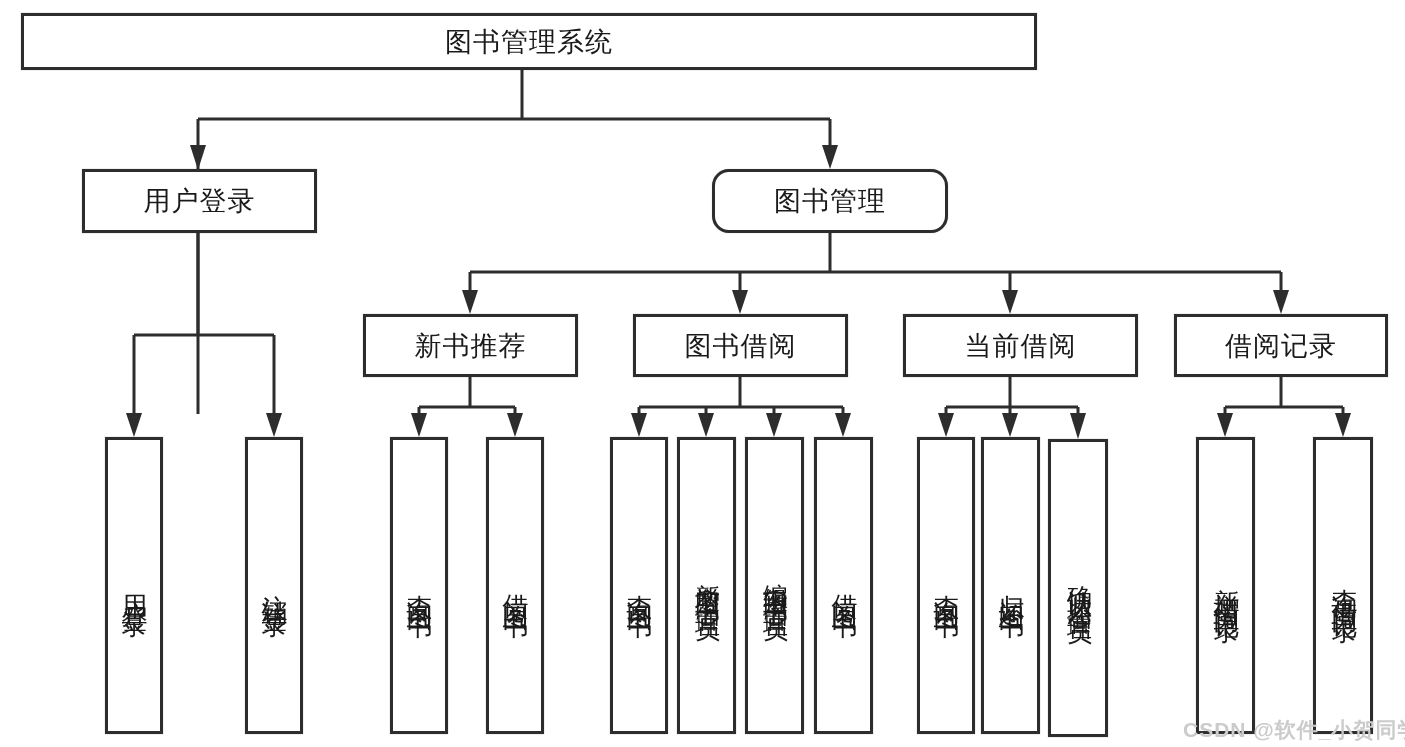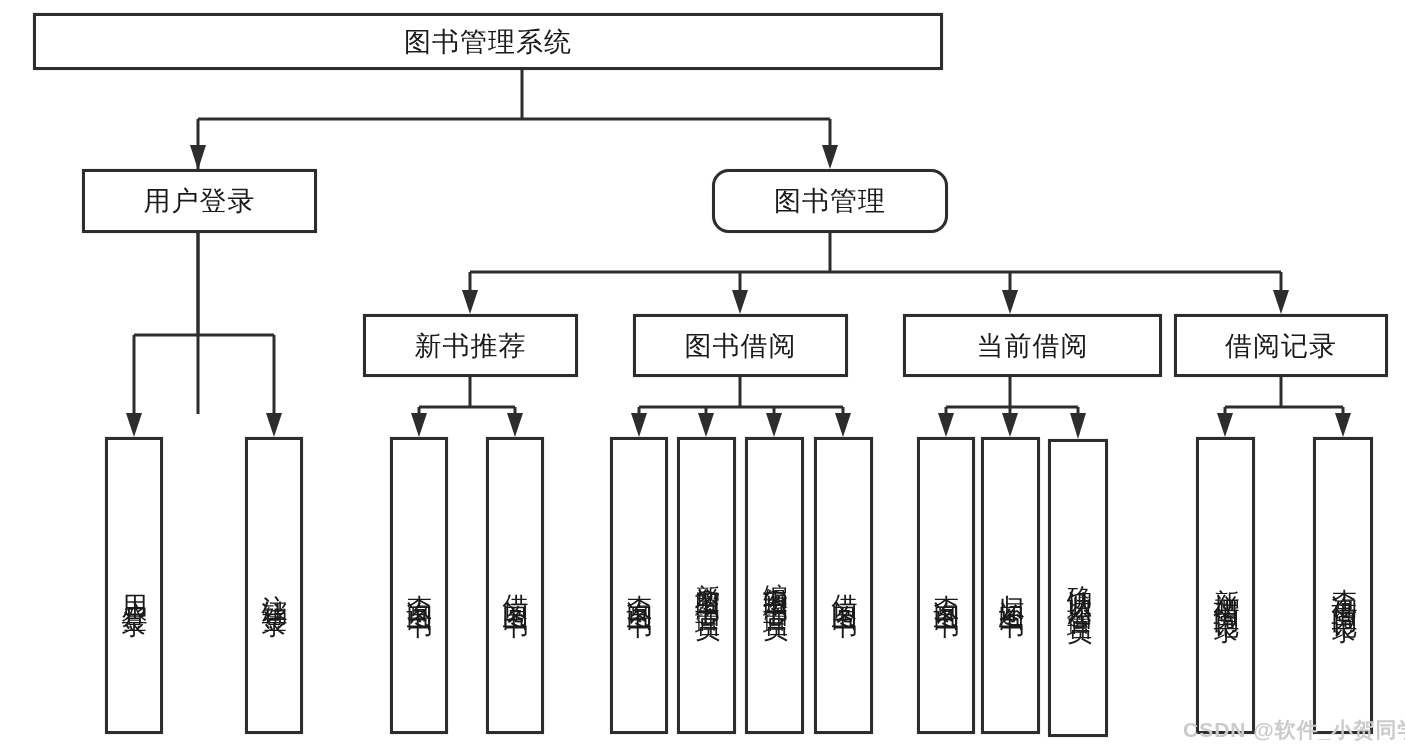--- a/index.html
+++ b/index.html
@@ -42,28 +42,28 @@
   .vnode {
     writing-mode: vertical-rl;
     text-orientation: mixed;
     text-align: center;
     font-size: 26px;
     letter-spacing: 6px;
     line-height: 51px;
     overflow: hidden;
   }
   
-  .n-root        { left: 21px;   top: 13px;  width: 910px; height: 57px; margin-left: 12px; }
+  .n-root        { left: 21px;   top: 13px;  width: 1016px; height: 57px; }
   
   .n-userlogin   { left: 82px;   top: 169px; width: 235px; height: 64px; }
   .n-bookmgmt    { left: 712px;  top: 169px; width: 236px; height: 64px; border-radius: 17px; }
   
   .n-newbookrec  { left: 363px;  top: 314px; width: 215px; height: 63px; }
   .n-bookborrow  { left: 633px;  top: 314px; width: 215px; height: 63px; }
-  .n-curborrow   { left: 903px;  top: 314px; width: 259px; height: 63px; }
+  .n-curborrow   { left: 903px;  top: 314px; width: 235px; height: 63px; }
   .n-borrowrec   { left: 1174px; top: 314px; width: 214px; height: 63px; }
   
   .n-leaf-userlogin   { left: 105px;  top: 437px; width: 58px; height: 297px; }
   .n-leaf-logout      { left: 245px;  top: 437px; width: 58px; height: 297px; }
   .n-nb-query         { left: 390px;  top: 437px; width: 58px; height: 297px; }
   .n-nb-borrow        { left: 486px;  top: 437px; width: 58px; height: 297px; }
   .n-bb-query         { left: 610px;  top: 437px; width: 58px; height: 297px; }
   .n-bb-add           { left: 677px;  top: 437px; width: 59px; height: 297px; }
   .n-bb-edit          { left: 745px;  top: 437px; width: 59px; height: 297px; }
   .n-bb-borrow        { left: 814px;  top: 437px; width: 59px; height: 297px; }

